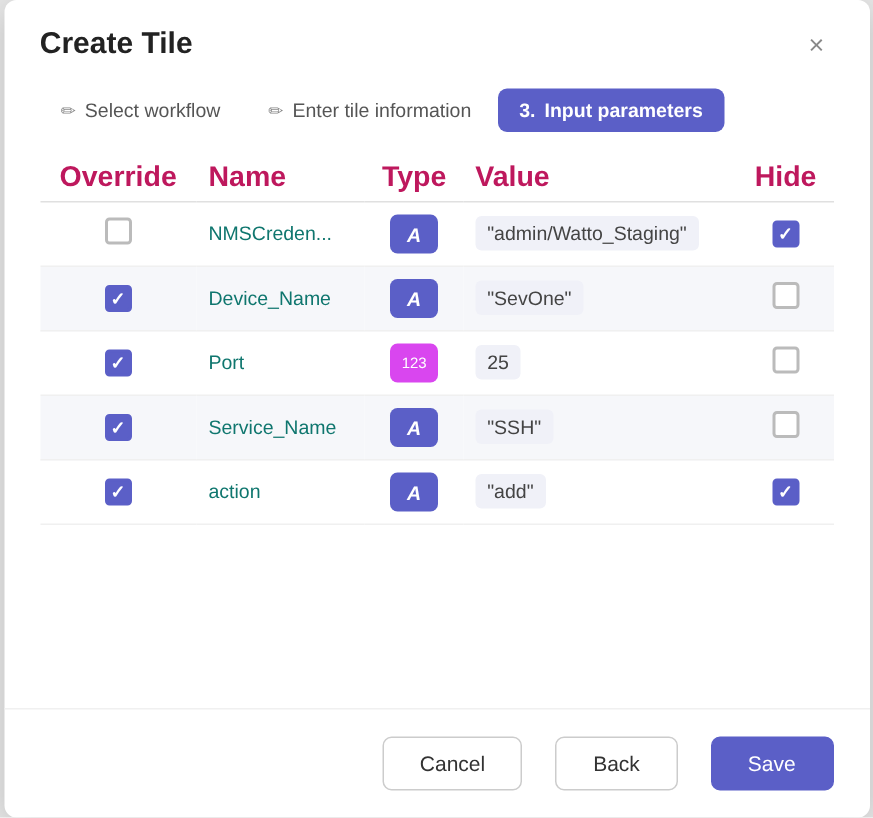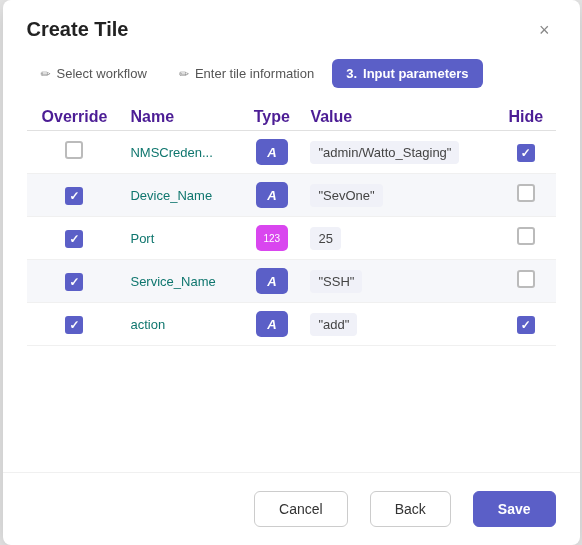--- a/index.html
+++ b/index.html
@@ -70,23 +70,23 @@
     .table-container {
       flex: 1;
       padding: 0 24px;
     }
     .param-table {
       width: 100%;
       border-collapse: collapse;
     }
     .param-table th {
       text-align: left;
-      font-size: 16px;
+      font-size: 19px;
       font-weight: 600;
-      color: #4c1d95;
+      color: #be185d;
       padding: 6px 8px 4px 8px;
       border-bottom: 1px solid #e0e0e0;
     }
     .param-table th.center { text-align: center; }
     .param-table td {
       padding: 8px 8px;
       border-bottom: 1px solid #f0f0f0;
       vertical-align: middle;
     }
     .param-table td.center { text-align: center; }
@@ -155,21 +155,21 @@
       font-weight: 500;
       cursor: pointer;
       border: 1px solid #ccc;
       background: #fff;
       color: #333;
     }
     .btn-primary {
       background: #5b5fc7;
       color: #fff;
       border-color: #5b5fc7;
-      font-weight: 700;
+      font-weight: 400;
     }
   </style>
 </head>
 <body>
 
 <div class="modal">
 
   <div class="modal-header">
     <span class="modal-title">Create Tile</span>
     <button class="close-btn">×</button>

